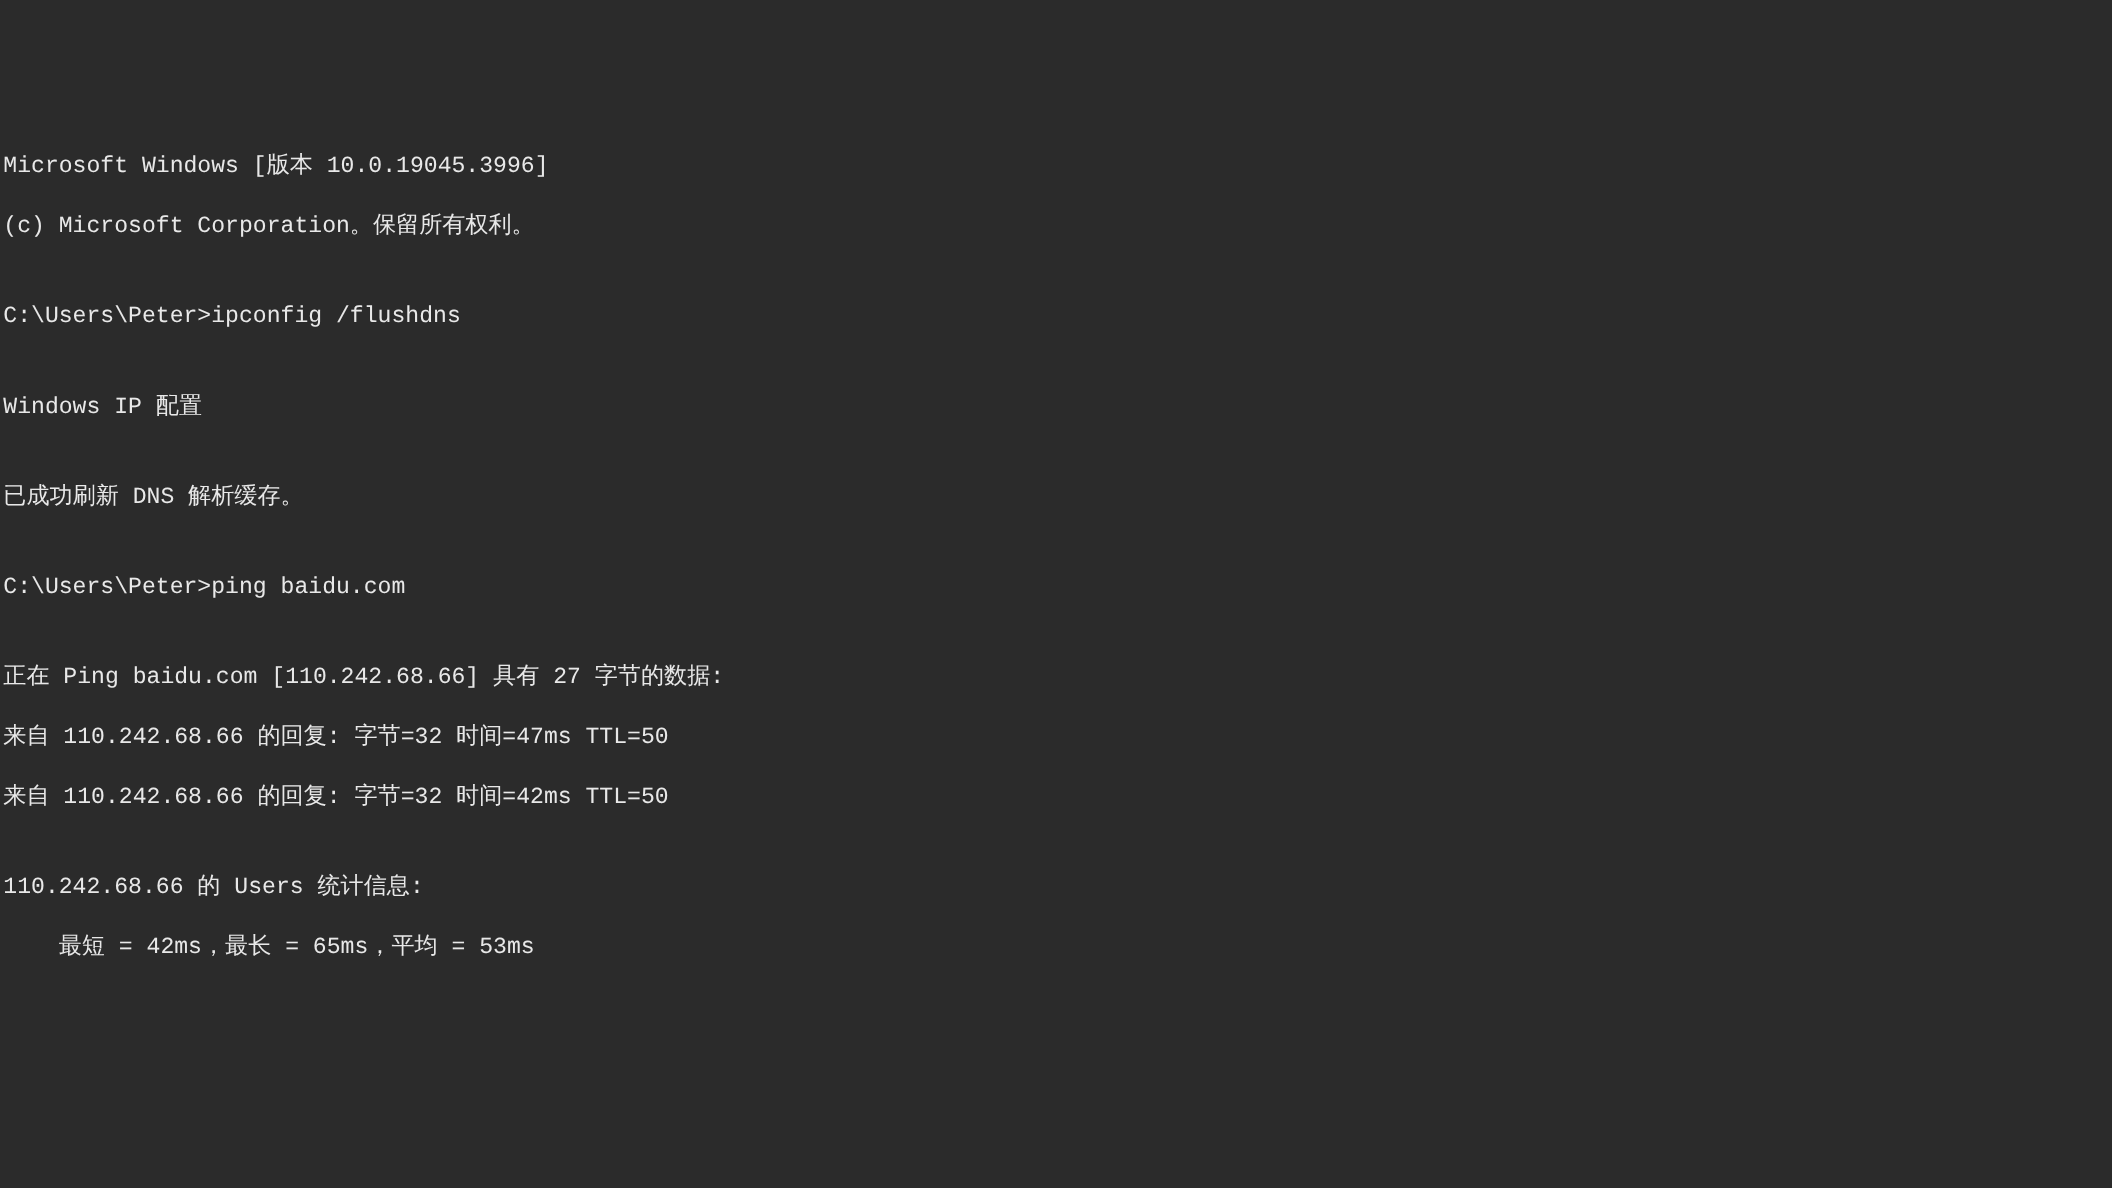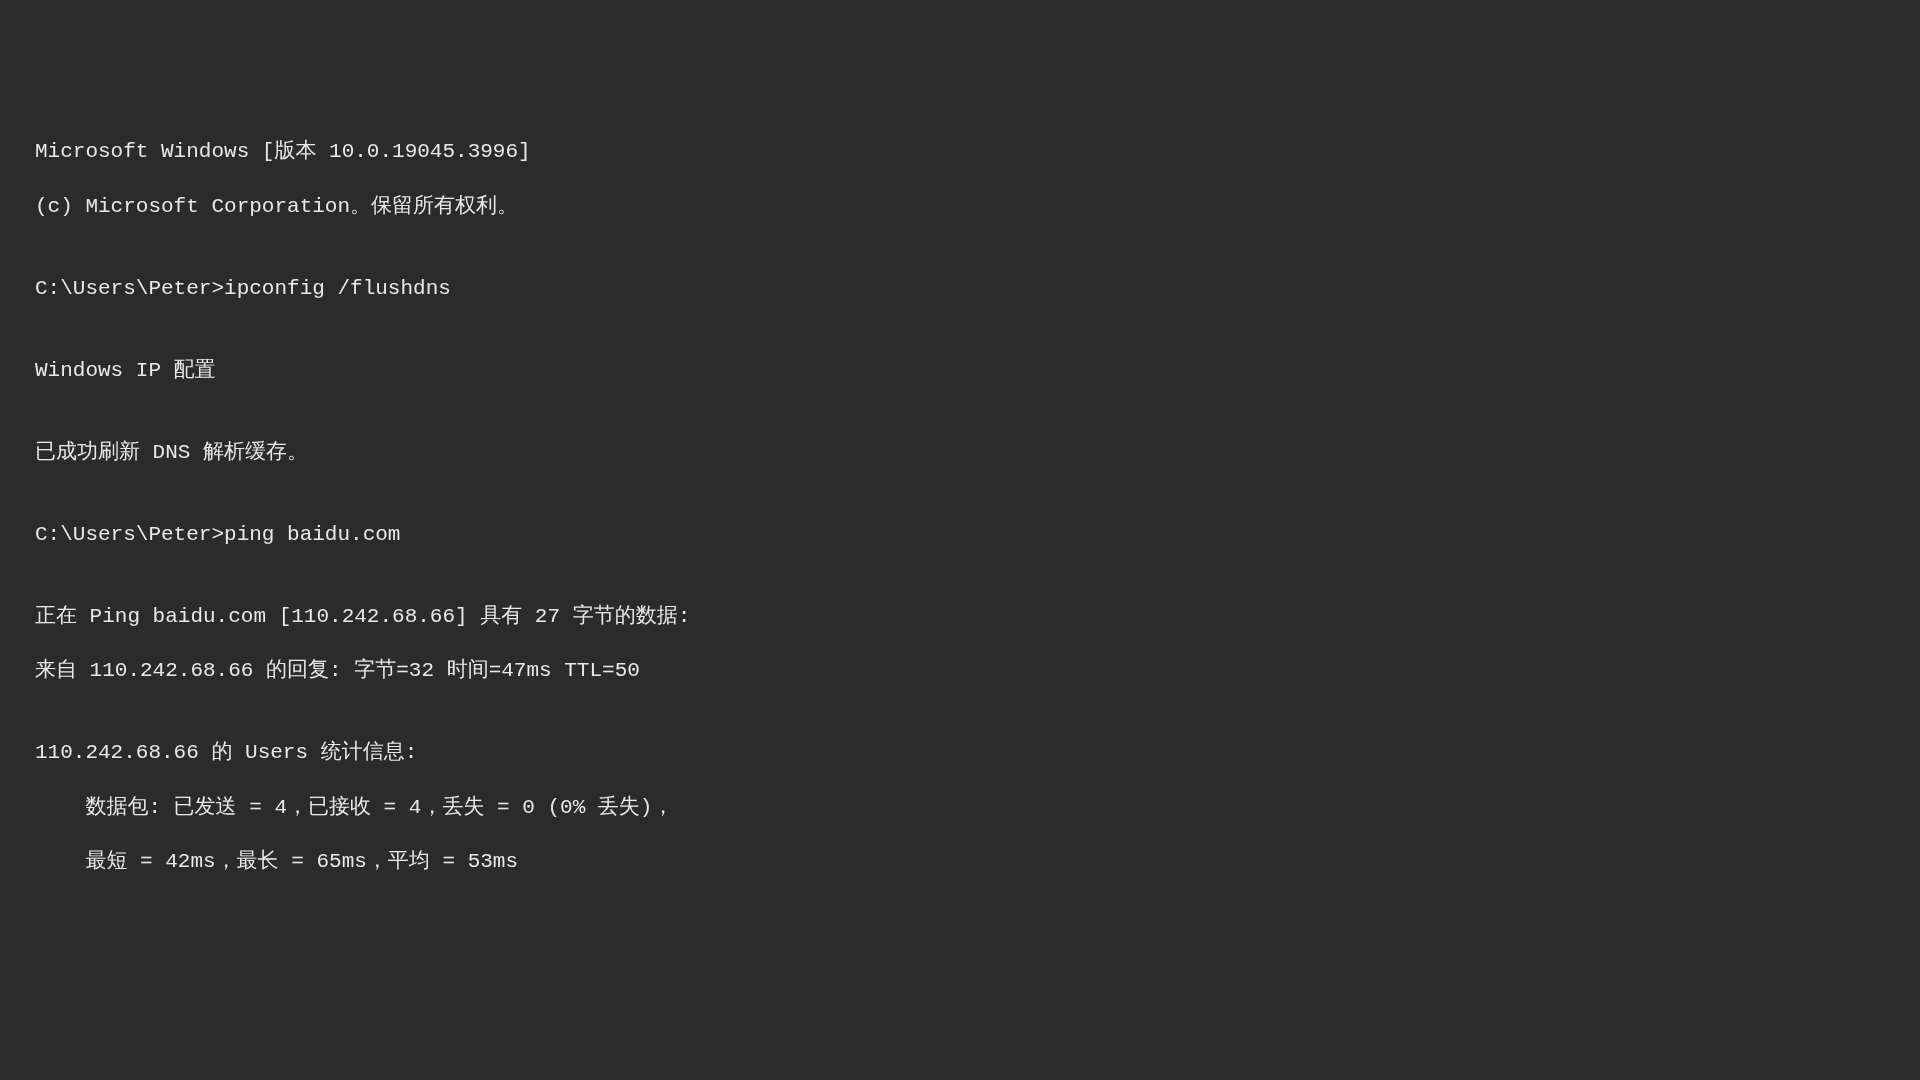--- a/index.html
+++ b/index.html
@@ -12,43 +12,43 @@
       width: 1920px;
       height: 1080px;
       overflow: hidden;
       padding: 2px 3px;
       white-space: pre;
     }
     .terminal {
       width: 100%;
       height: 100%;
     }
-    .line { display: block; margin-left: 32px; }
+    .line { display: block; }
   </style>
 </head>
 <body>
 
 
 
 <div class="terminal">
 <span class="line">Microsoft Windows [版本 10.0.19045.3996]</span>
 <span class="line">(c) Microsoft Corporation。保留所有权利。</span>
 <span class="line"></span>
 <span class="line"><span>C:\Users\Peter&gt;</span><span>ipconfig /flushdns</span></span>
 <span class="line"></span>
 <span class="line">Windows IP 配置</span>
 <span class="line"></span>
 <span class="line">已成功刷新 DNS 解析缓存。</span>
 <span class="line"></span>
 <span class="line"><span>C:\Users\Peter&gt;</span><span>ping baidu.com</span></span>
 <span class="line"></span>
 <span class="line">正在 Ping baidu.com [110.242.68.66] 具有 27 字节的数据:</span>
 <span class="line">来自 110.242.68.66 的回复: 字节=32 时间=47ms TTL=50</span>
+<span class="line">来自 110.242.68.66 的回复: 字节=32 时间=42ms TTL=50</span>
 <span class="line"></span>
 <span class="line">110.242.68.66 的 Users 统计信息:</span>
-<span class="line">    数据包: 已发送 = 4，已接收 = 4，丢失 = 0 (0% 丢失)，</span>
 <span class="line">    最短 = 42ms，最长 = 65ms，平均 = 53ms</span>
 <span class="line"></span>
 
 </div>
 
 
 
 
 </body></html>

